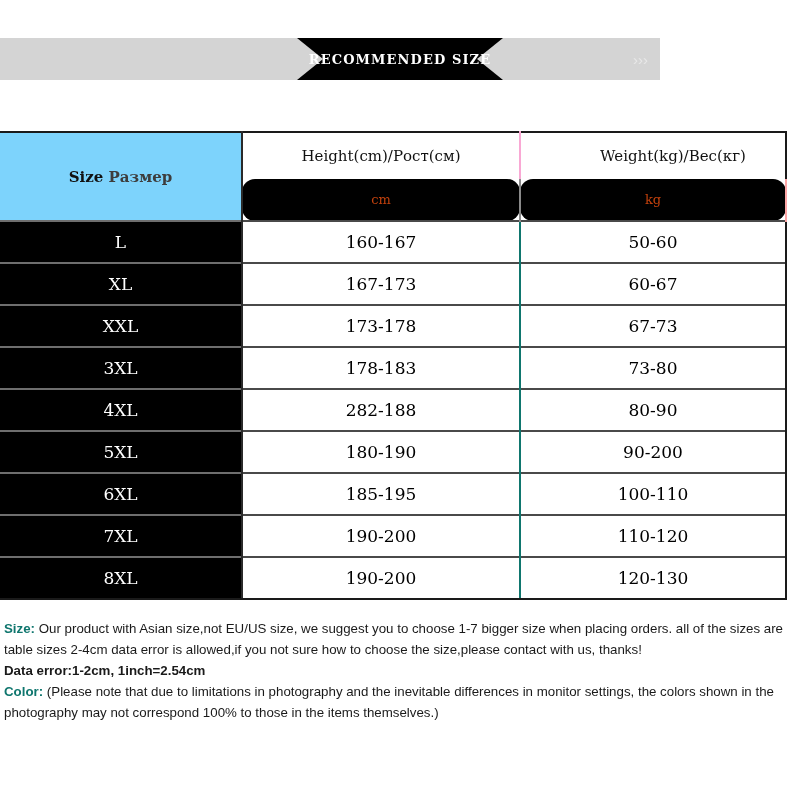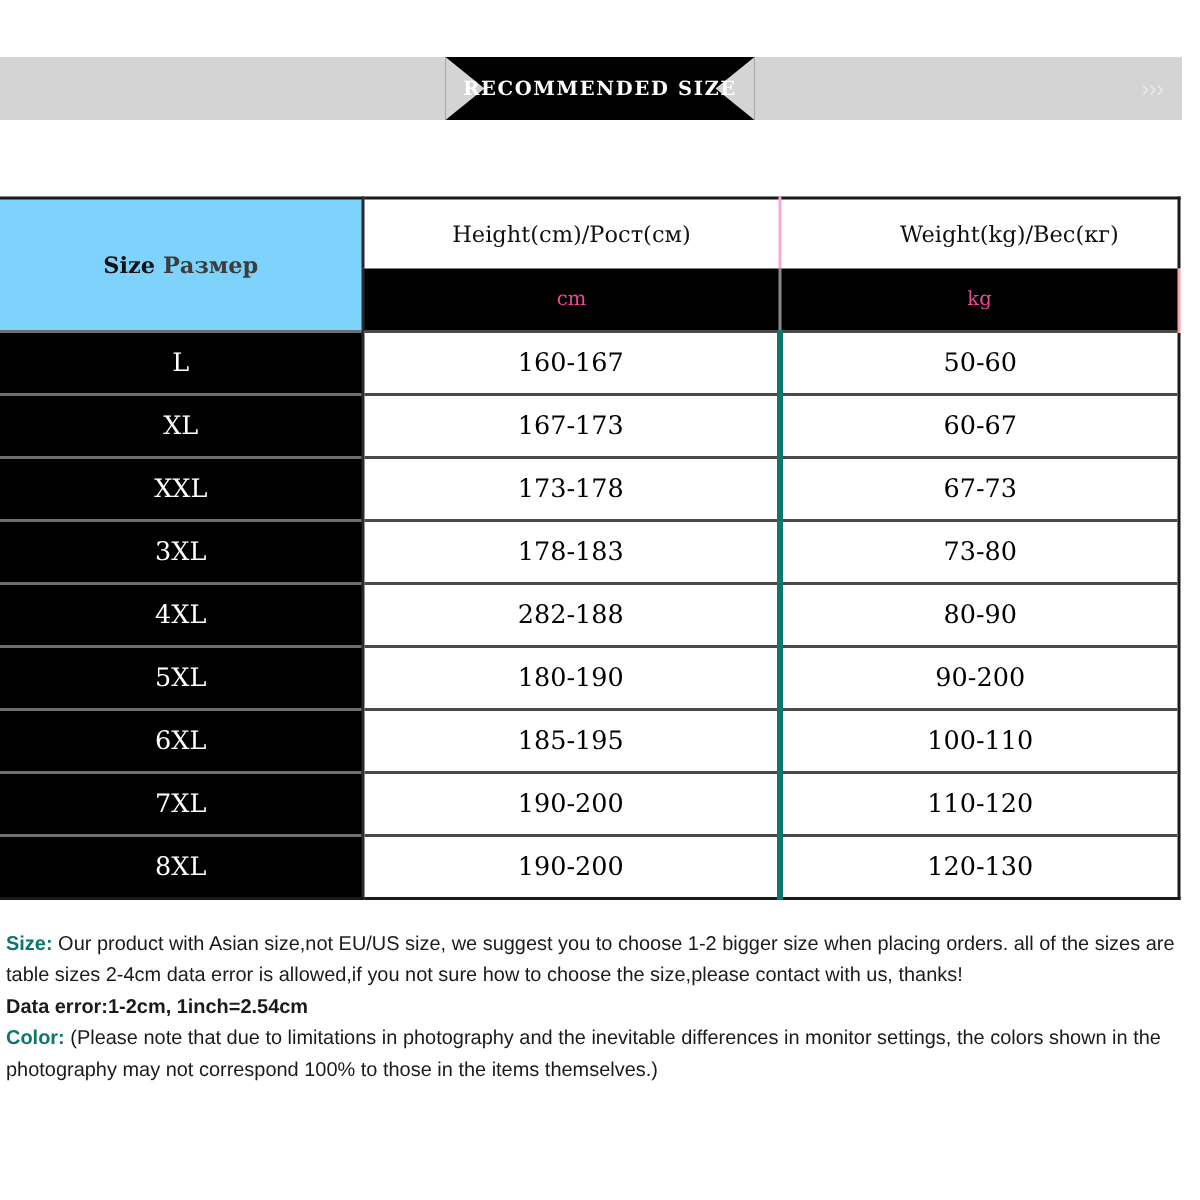--- a/index.html
+++ b/index.html
@@ -17,21 +17,21 @@
     position: relative;
     width: 800px;
     height: 800px;
   }
 
   
   .banner {
     position: absolute;
     left: 0;
     top: 38px;
-    width: 788px;
+    width: 660px;
     height: 42px;
     background: #d4d4d4;
   }
   .ribbon {
     position: absolute;
     left: 297px;
     top: 0;
     width: 206px;
     height: 42px;
     background: #000000;
@@ -125,44 +125,45 @@
     color: #111111;
     height: 46px;
     font-size: 15px;
     border-top: 2px solid #1a1a1a;
   }
   .th-unit.sep { border-right: 2px solid #f9a8d4; }
   .th-unit.last { border-right: 2px solid #1a1a1a; padding-left: 40px; }
 
   .th-sub {
     background: #000000;
-    color: #ec4899;
+    color: #c2410c;
     height: 41px;
     font-size: 13px;
+    border-radius: 13px;
   }
   .th-sub.sep { border-right: 2px solid #8a8a8a; }
   .th-sub.last { border-right: 2px solid #fca5a5; }
 
   
   td.size-cell {
     background: #000000;
     color: #ffffff;
     font-size: 17px;
     height: 40px;
     border-right: 2px solid #2a2a2a;
     border-top: 2px solid #6e6e6e;
   }
   td.val-cell {
     background: #ffffff;
     color: #000000;
     font-size: 17px;
     height: 40px;
     border-top: 2px solid #4a4a4a;
   }
-  td.val-cell.sep { border-right: 4px solid #0f766e; }
+  td.val-cell.sep { border-right: 2px solid #0f766e; }
   td.val-cell.last { border-right: 2px solid #1a1a1a; }
 
   tr.last-row td.size-cell { border-bottom: 2px solid #1a1a1a; }
   tr.last-row td.val-cell  { border-bottom: 2px solid #1a1a1a; }
 
   
   .notes {
     position: absolute;
     left: 4px;
     top: 618px;
@@ -254,18 +255,18 @@
           <tr class="last-row">
             <td class="size-cell">8XL</td>
             <td class="val-cell sep">190-200</td>
             <td class="val-cell last">120-130</td>
           </tr>
         </tbody>
     </table>
   </div>
 
   <div class="notes">
-    <p><span class="lbl-red">Size:</span><span> Our product with Asian size,not EU/US size, we suggest you to choose 1-2 bigger size when placing orders. all of the sizes are table sizes 2-4cm data error is allowed,if you not sure how to choose the size,please contact with us, thanks!</span></p>
+    <p><span class="lbl-red">Size:</span><span> Our product with Asian size,not EU/US size, we suggest you to choose 1-7 bigger size when placing orders. all of the sizes are table sizes 2-4cm data error is allowed,if you not sure how to choose the size,please contact with us, thanks!</span></p>
     <p class="bold-line">Data error:1-2cm, 1inch=2.54cm</p>
     <p><span class="lbl-red">Color:</span><span> (Please note that due to limitations in photography and the inevitable  differences in monitor settings, the colors shown in the photography may not  correspond 100% to those in the items themselves.)</span></p>
   </div>
 
 </div>
 
 </body></html>

